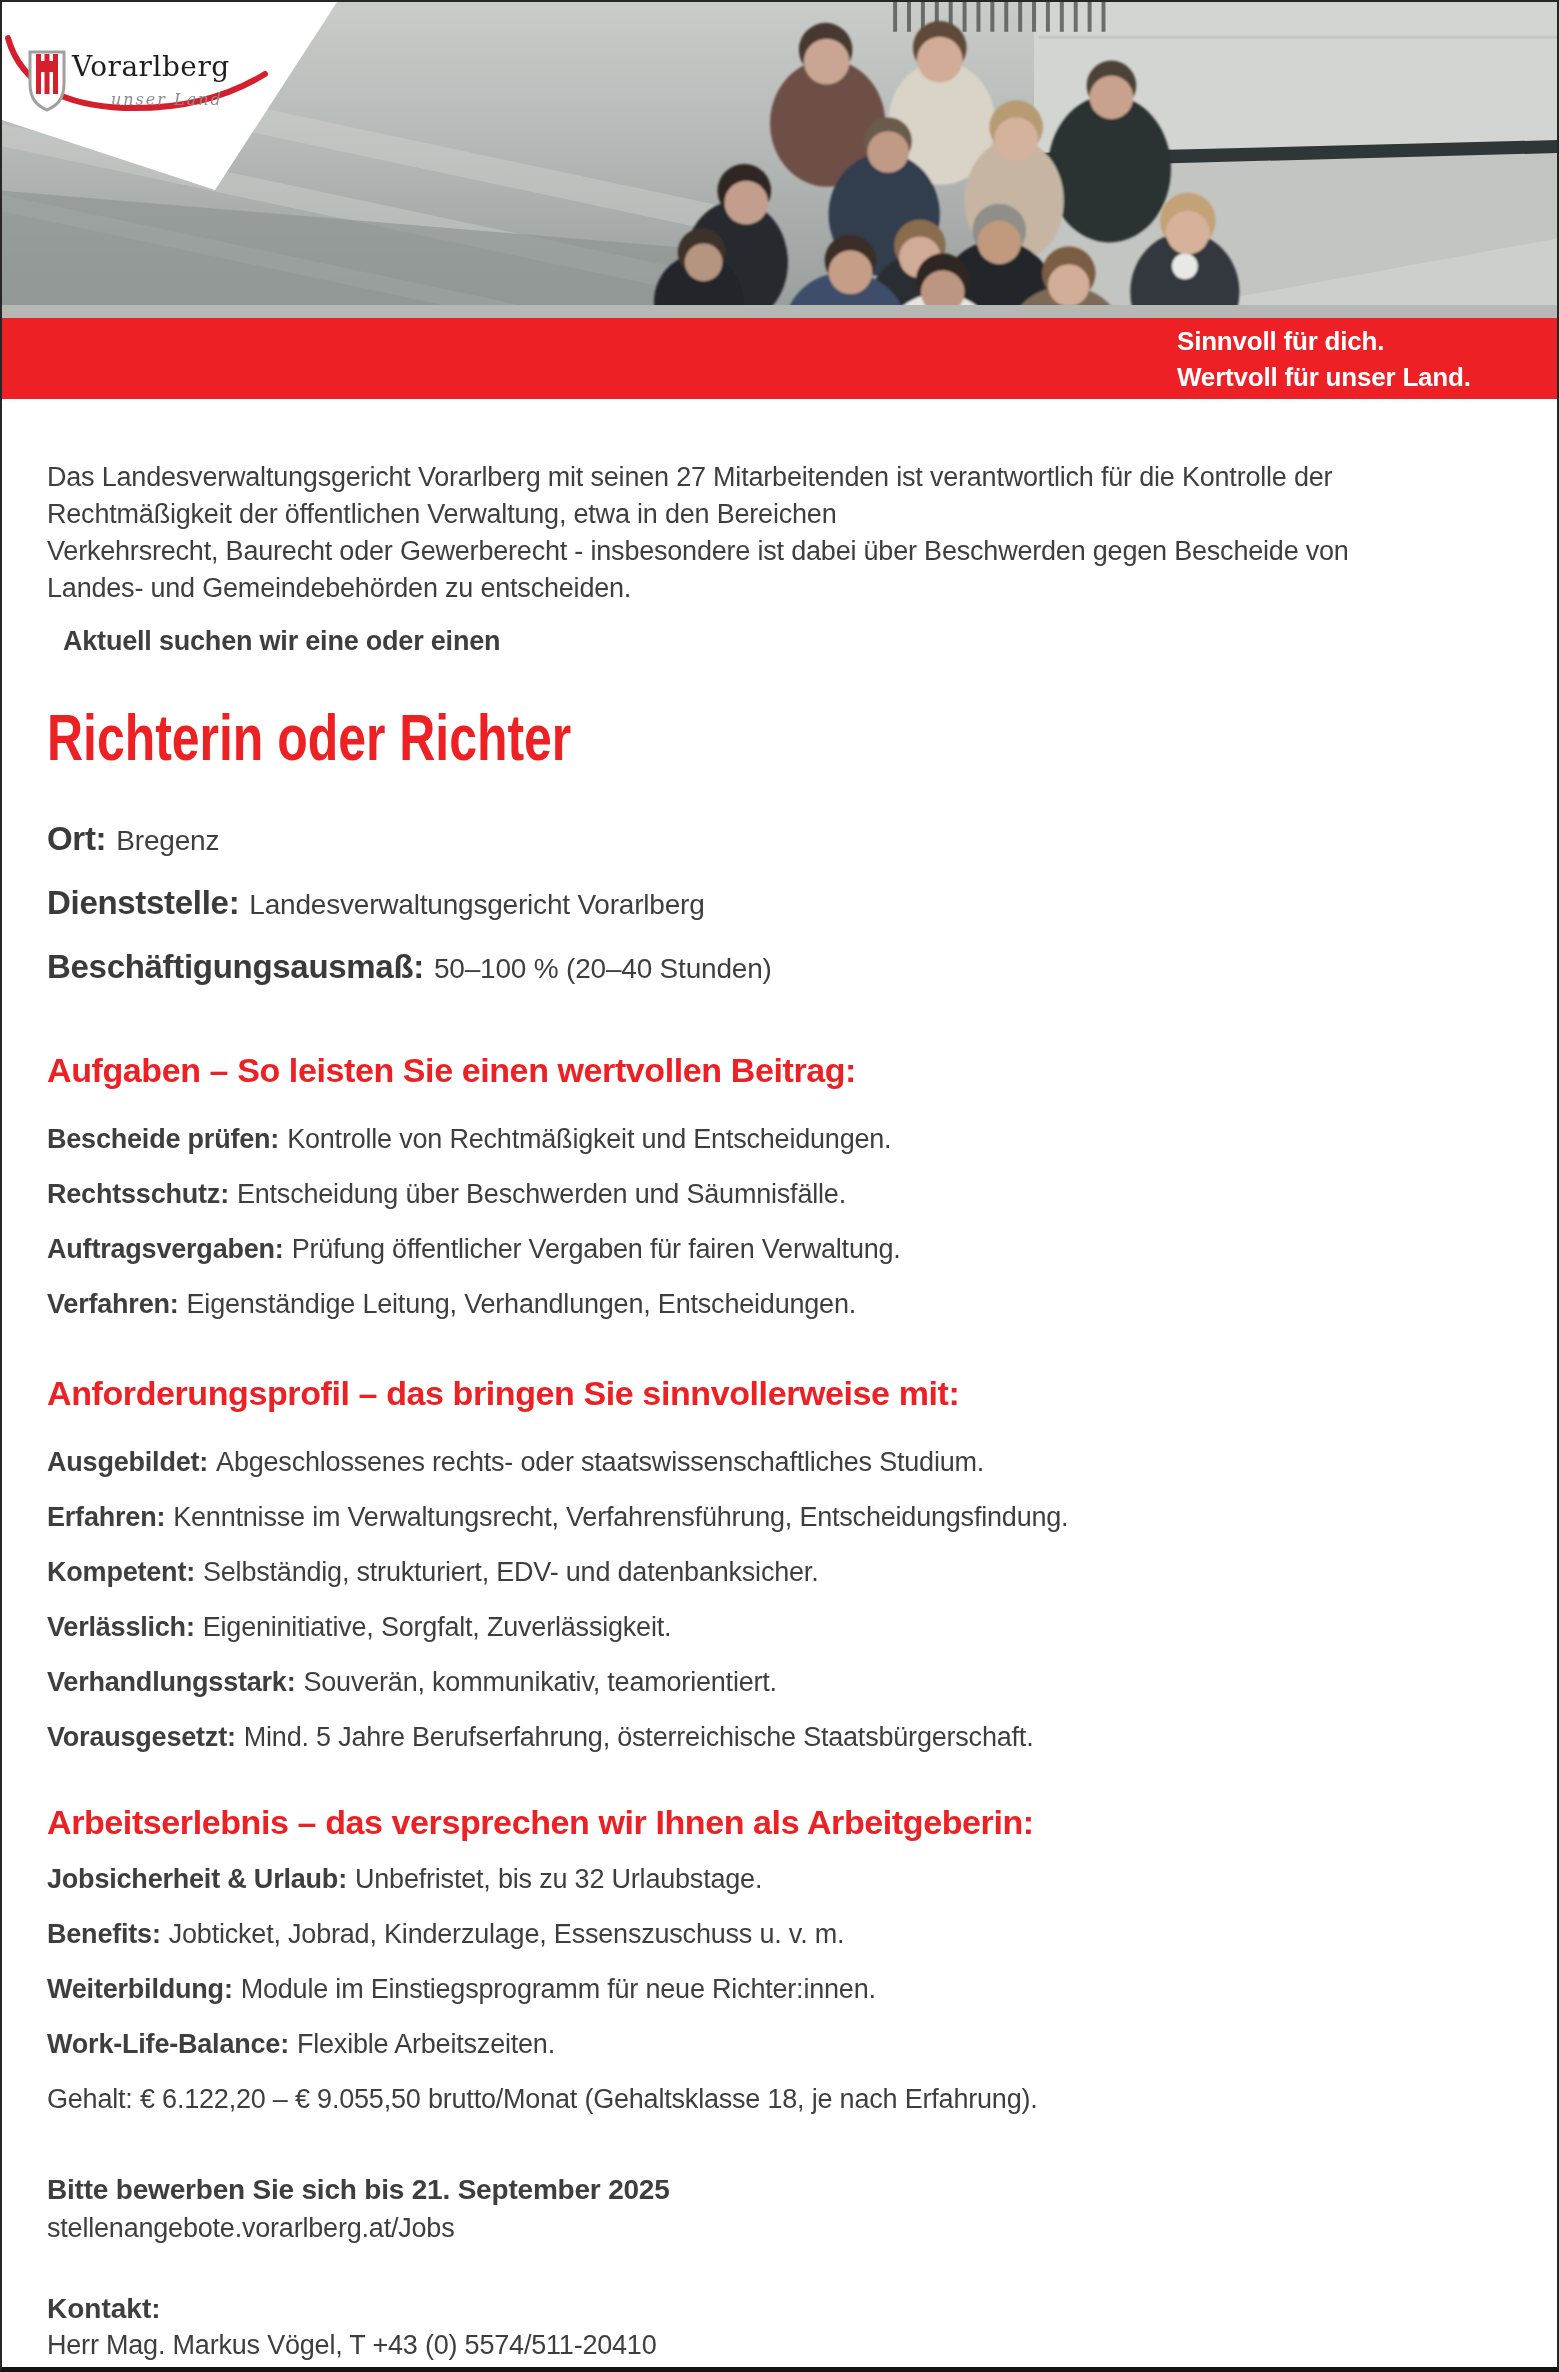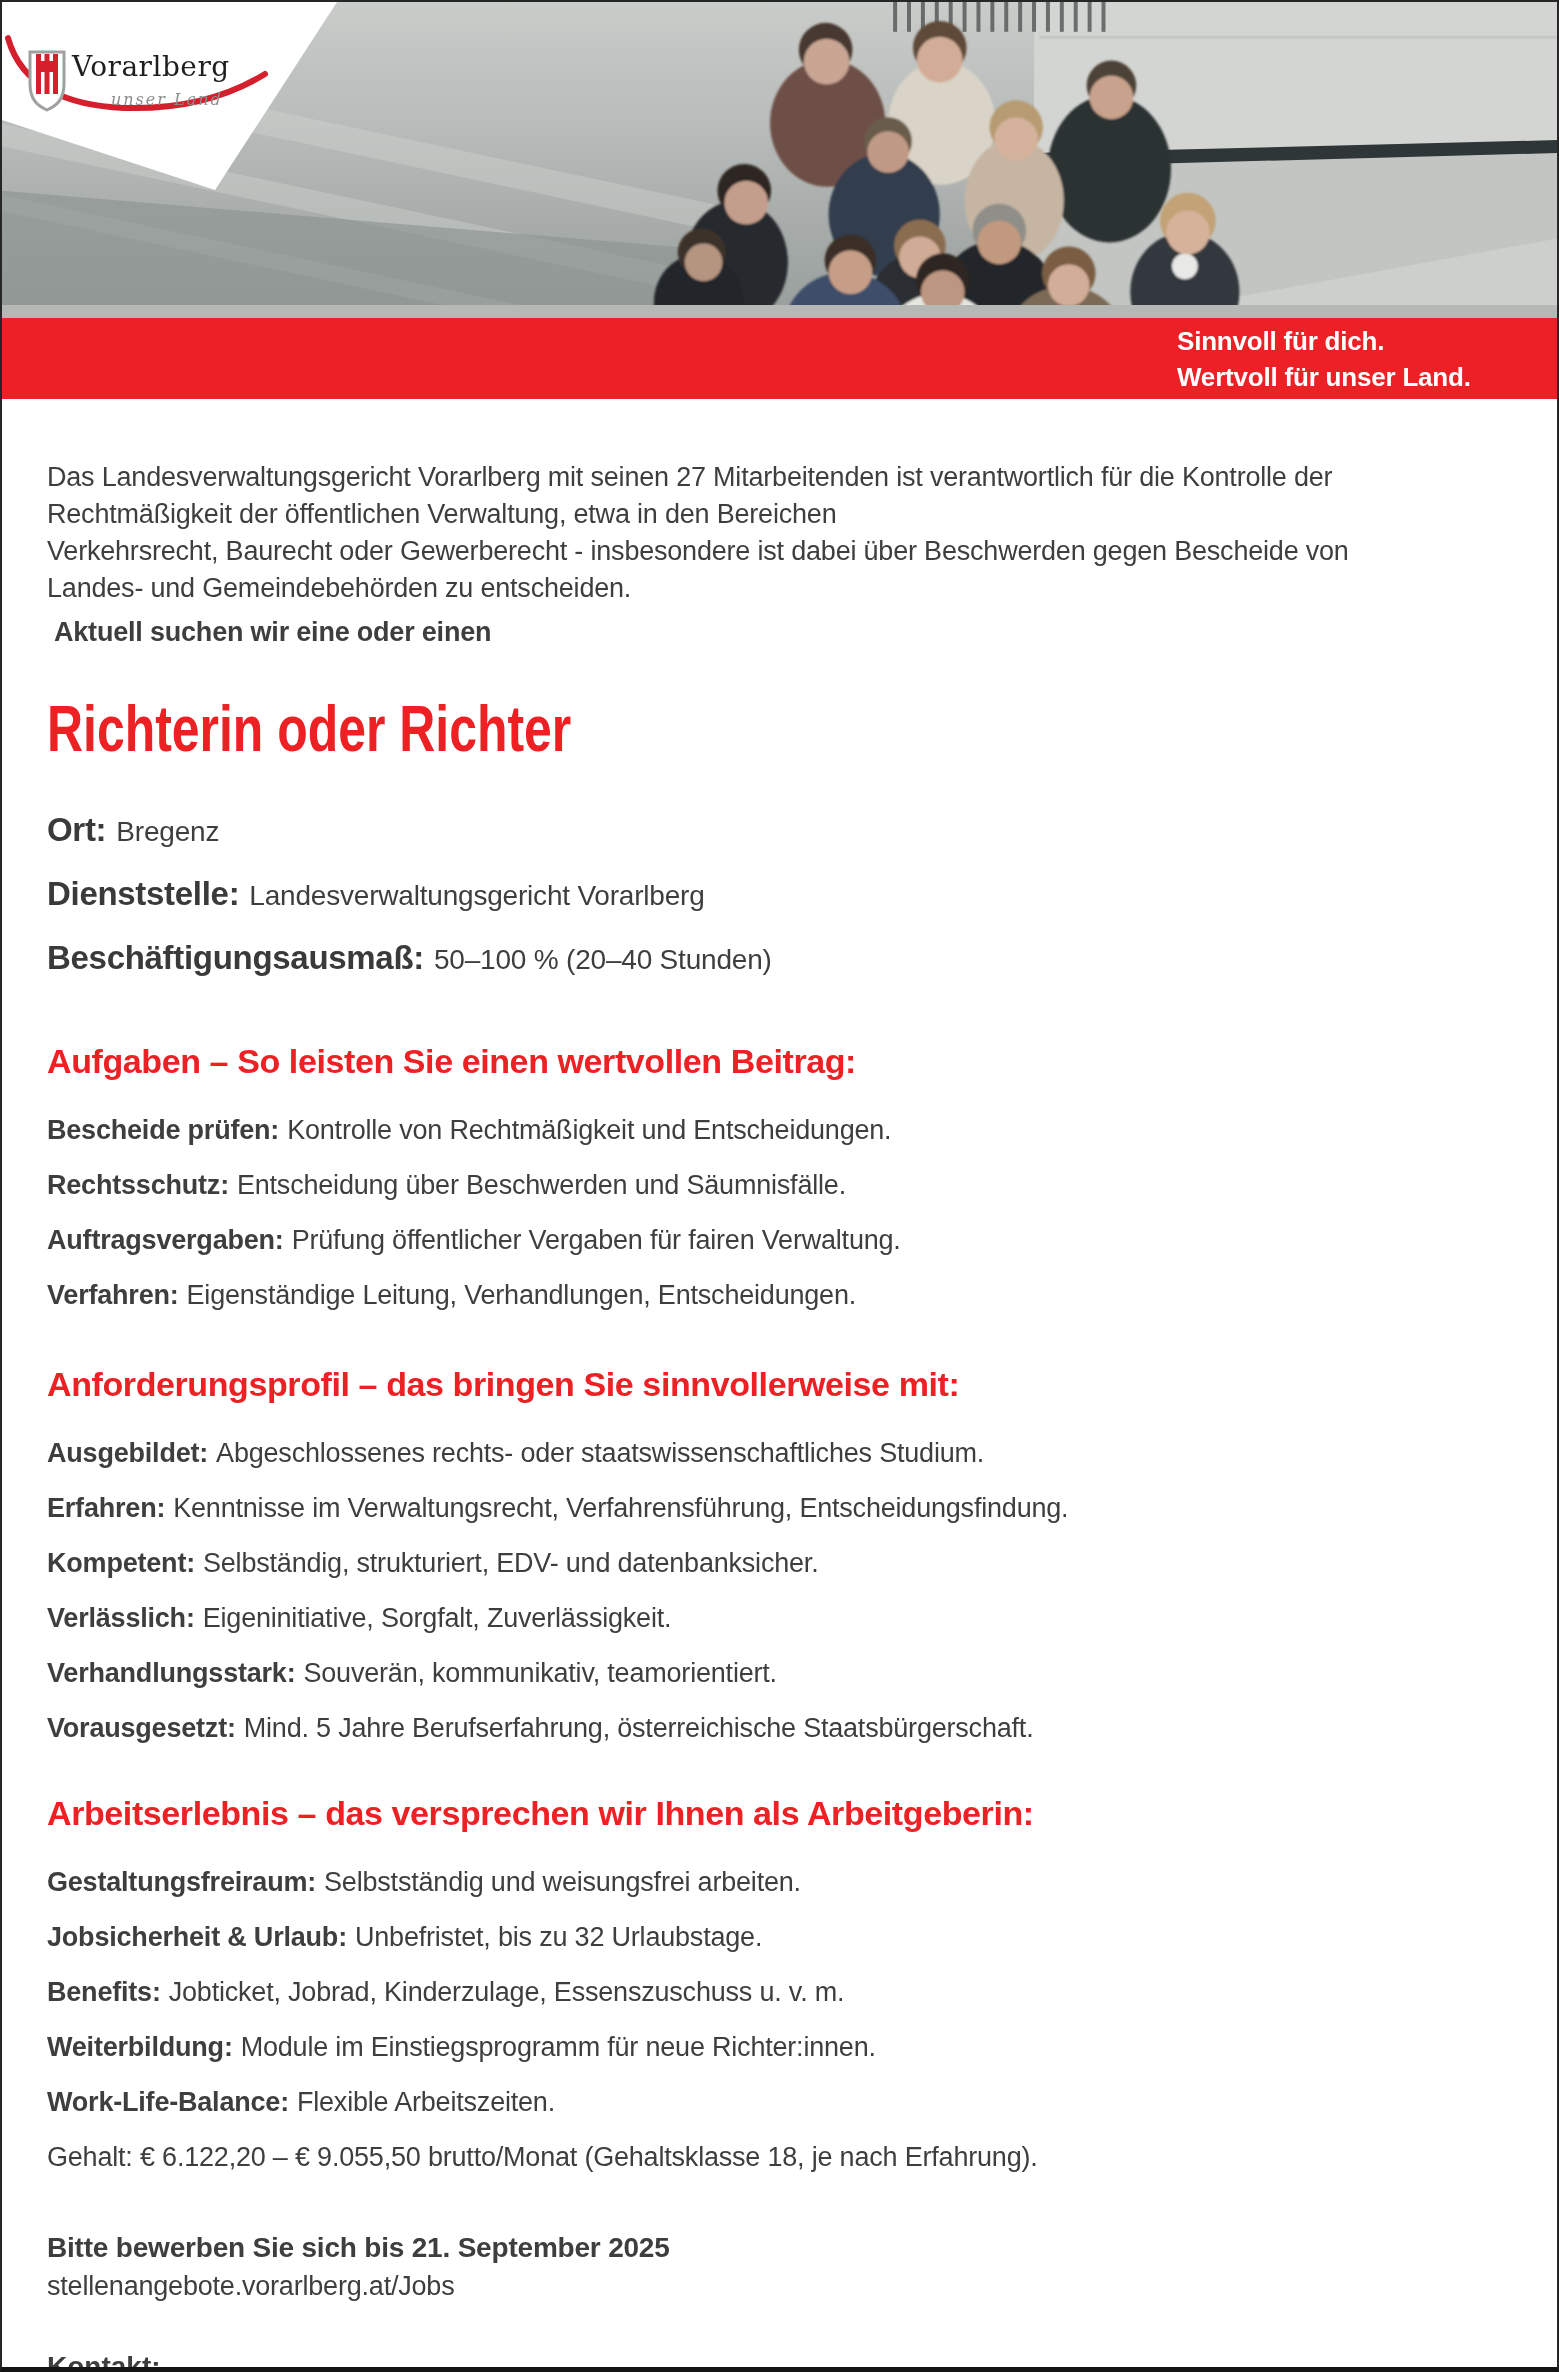--- a/index.html
+++ b/index.html
@@ -46,21 +46,21 @@
     position: absolute; left: 1175px; top: 50%; transform: translateY(-50%);
     color: #ffffff; font-weight: 700; font-size: 26px; line-height: 36px;
     letter-spacing: -0.2px; white-space: nowrap;
   }
   
   .content { padding: 60px 40px 0 45px; }
   .intro {
     margin: 0; font-size: 27px; line-height: 37px; letter-spacing: -0.2px;
     white-space: pre-line;
   }
-  .lead-bold { margin: 7px; font-size: 27px; line-height: 37px; font-weight: 700; letter-spacing: -0.2px; }
+  .lead-bold { margin: 16px; font-size: 27px; line-height: 37px; font-weight: 700; letter-spacing: -0.2px; }
   .job-title {
     margin: 42px 0 0 0; color: #ED2024; font-size: 64px; line-height: 72px;
     font-weight: 700; white-space: nowrap;
     transform: scaleX(0.78); transform-origin: 0 50%;
   }
   .meta { margin-top: 36px; }
   .meta-row { line-height: 58px; white-space: nowrap; }
   .meta-label { font-size: 33px; font-weight: 700; color: #3a3a3a; margin-right: 10px; letter-spacing: -0.3px; }
   .meta-value { font-size: 28px; letter-spacing: -0.2px; }
   .section-heading {
@@ -229,21 +229,20 @@
 
     <h2 class="section-heading sec2">Anforderungsprofil – das bringen Sie sinnvollerweise mit:</h2>
     <div class="item first"><span class="item-label">Ausgebildet:</span><span class="item-text">Abgeschlossenes rechts- oder staatswissenschaftliches Studium.</span></div>
     <div class="item"><span class="item-label">Erfahren:</span><span class="item-text">Kenntnisse im Verwaltungsrecht, Verfahrensführung, Entscheidungsfindung.</span></div>
     <div class="item"><span class="item-label">Kompetent:</span><span class="item-text">Selbständig, strukturiert, EDV- und datenbanksicher.</span></div>
     <div class="item"><span class="item-label">Verlässlich:</span><span class="item-text">Eigeninitiative, Sorgfalt, Zuverlässigkeit.</span></div>
     <div class="item"><span class="item-label">Verhandlungsstark:</span><span class="item-text">Souverän, kommunikativ, teamorientiert.</span></div>
     <div class="item"><span class="item-label">Vorausgesetzt:</span><span class="item-text">Mind. 5 Jahre Berufserfahrung, österreichische Staatsbürgerschaft.</span></div>
 
     <h2 class="section-heading sec3">Arbeitserlebnis – das versprechen wir Ihnen als Arbeitgeberin:</h2>
-    <div class="item first"><span class="item-label">Gestaltungsfreiraum:</span><span class="item-text">Selbstständig und weisungsfrei arbeiten.</span></div>
     <div class="item"><span class="item-label">Jobsicherheit &amp; Urlaub:</span><span class="item-text">Unbefristet, bis zu 32 Urlaubstage.</span></div>
     <div class="item"><span class="item-label">Benefits:</span><span class="item-text">Jobticket, Jobrad, Kinderzulage, Essenszuschuss u. v. m.</span></div>
     <div class="item"><span class="item-label">Weiterbildung:</span><span class="item-text">Module im Einstiegsprogramm für neue Richter:innen.</span></div>
     <div class="item"><span class="item-label">Work-Life-Balance:</span><span class="item-text">Flexible Arbeitszeiten.</span></div>
     <div class="item"><span class="item-text">Gehalt: € 6.122,20 – € 9.055,50 brutto/Monat (Gehaltsklasse 18, je nach Erfahrung).</span></div>
 
     <div class="closing-deadline">Bitte bewerben Sie sich bis 21. September 2025</div>
     <div class="closing-url">stellenangebote.vorarlberg.at/Jobs</div>
     <div class="contact-label">Kontakt:</div>
     <div class="contact-line">Herr Mag. Markus Vögel, T +43 (0) 5574/511-20410</div>

